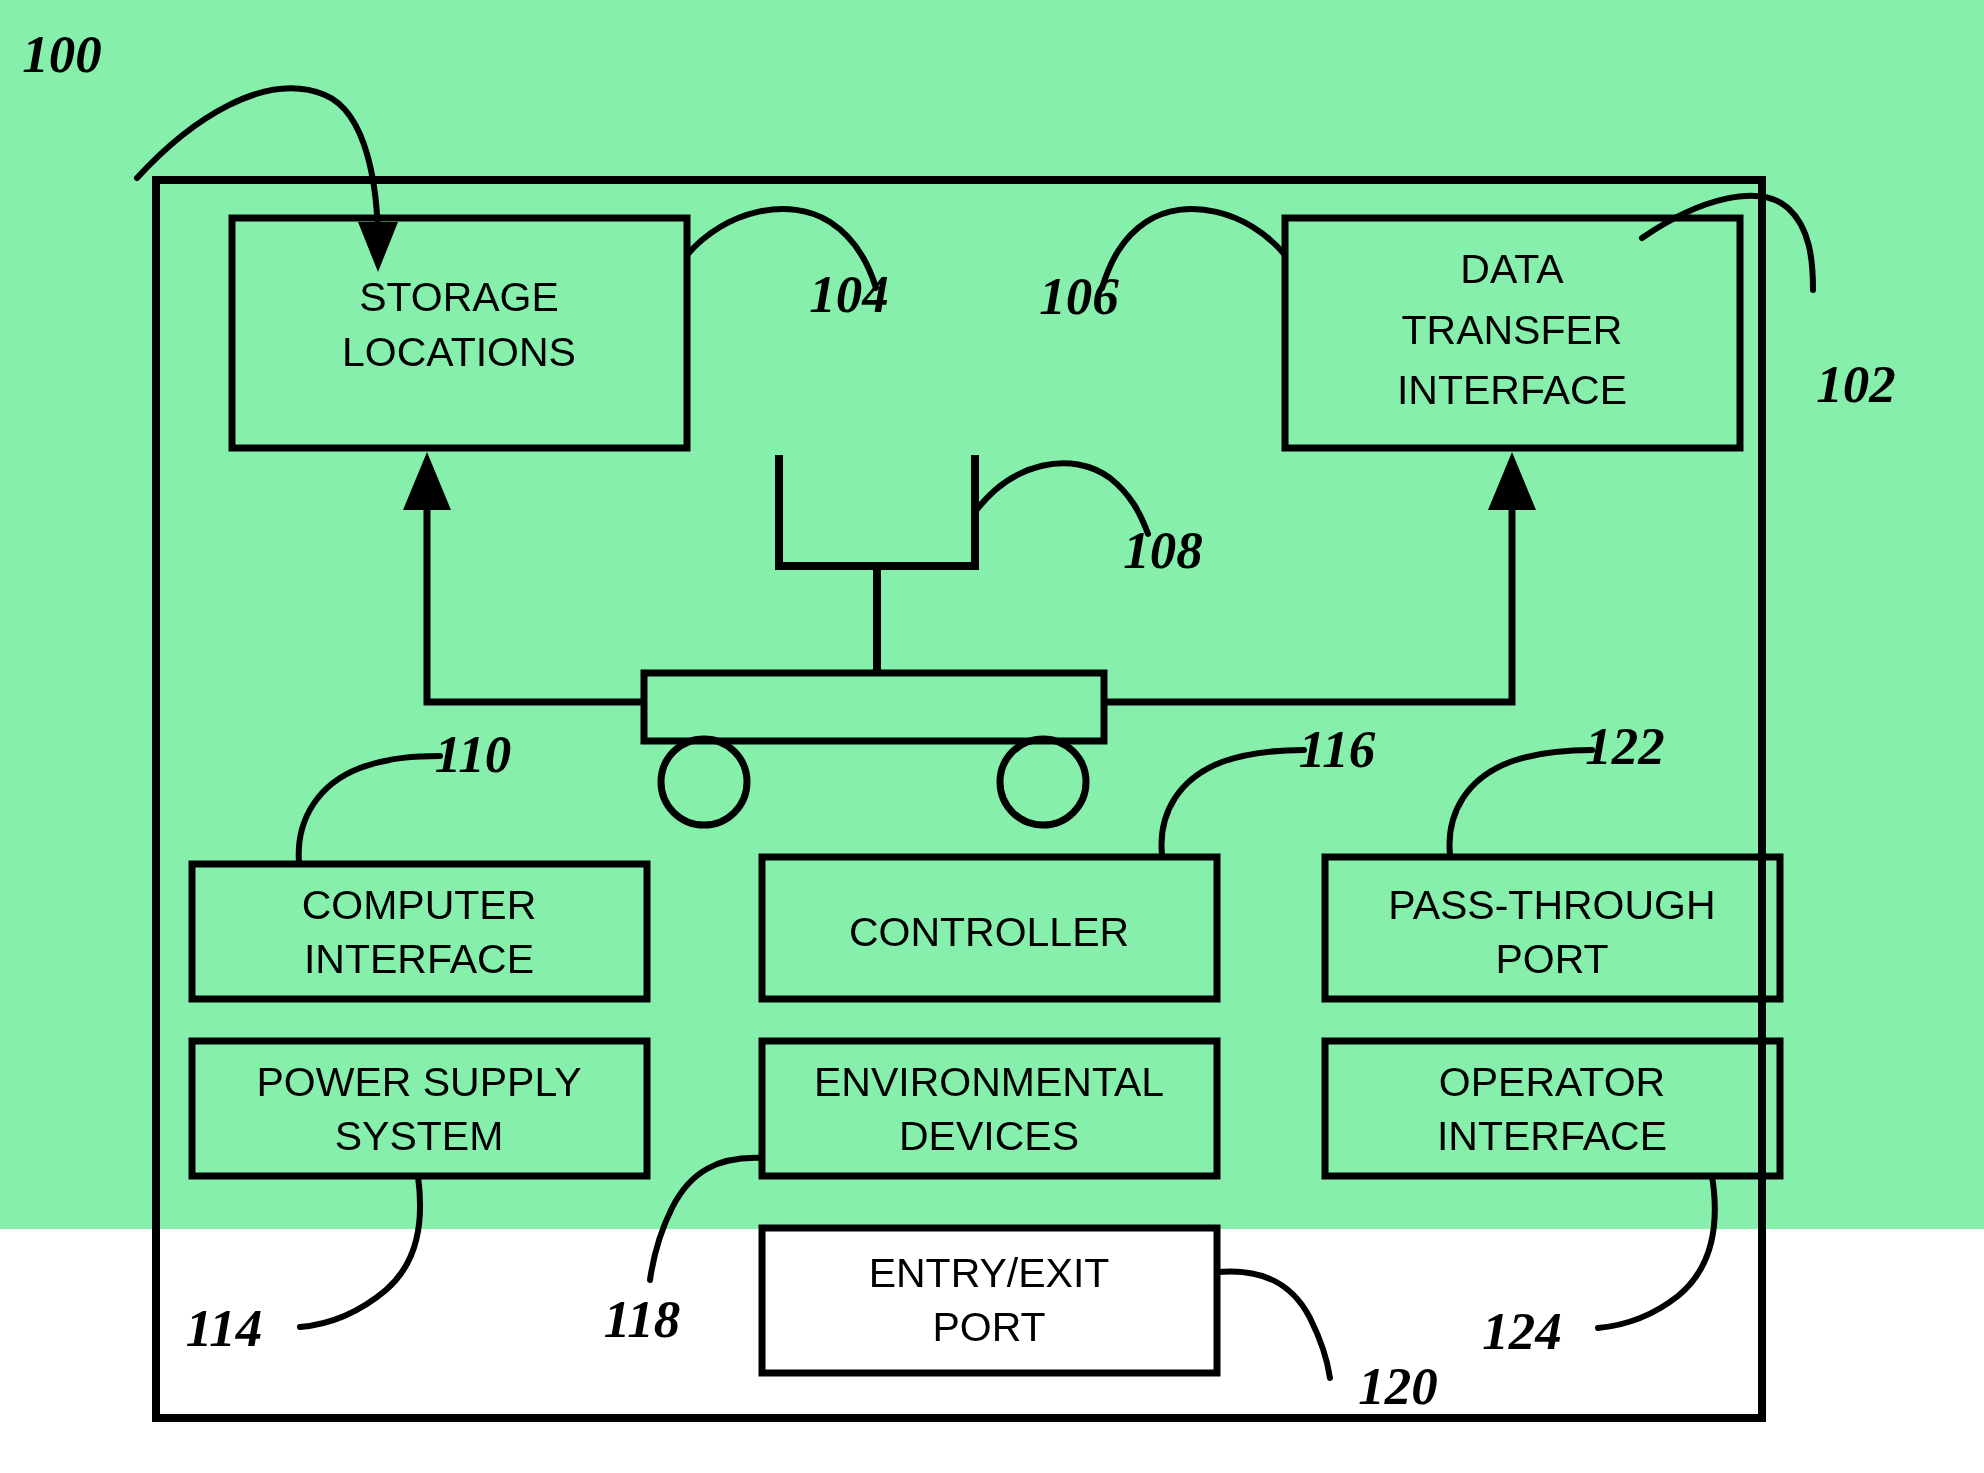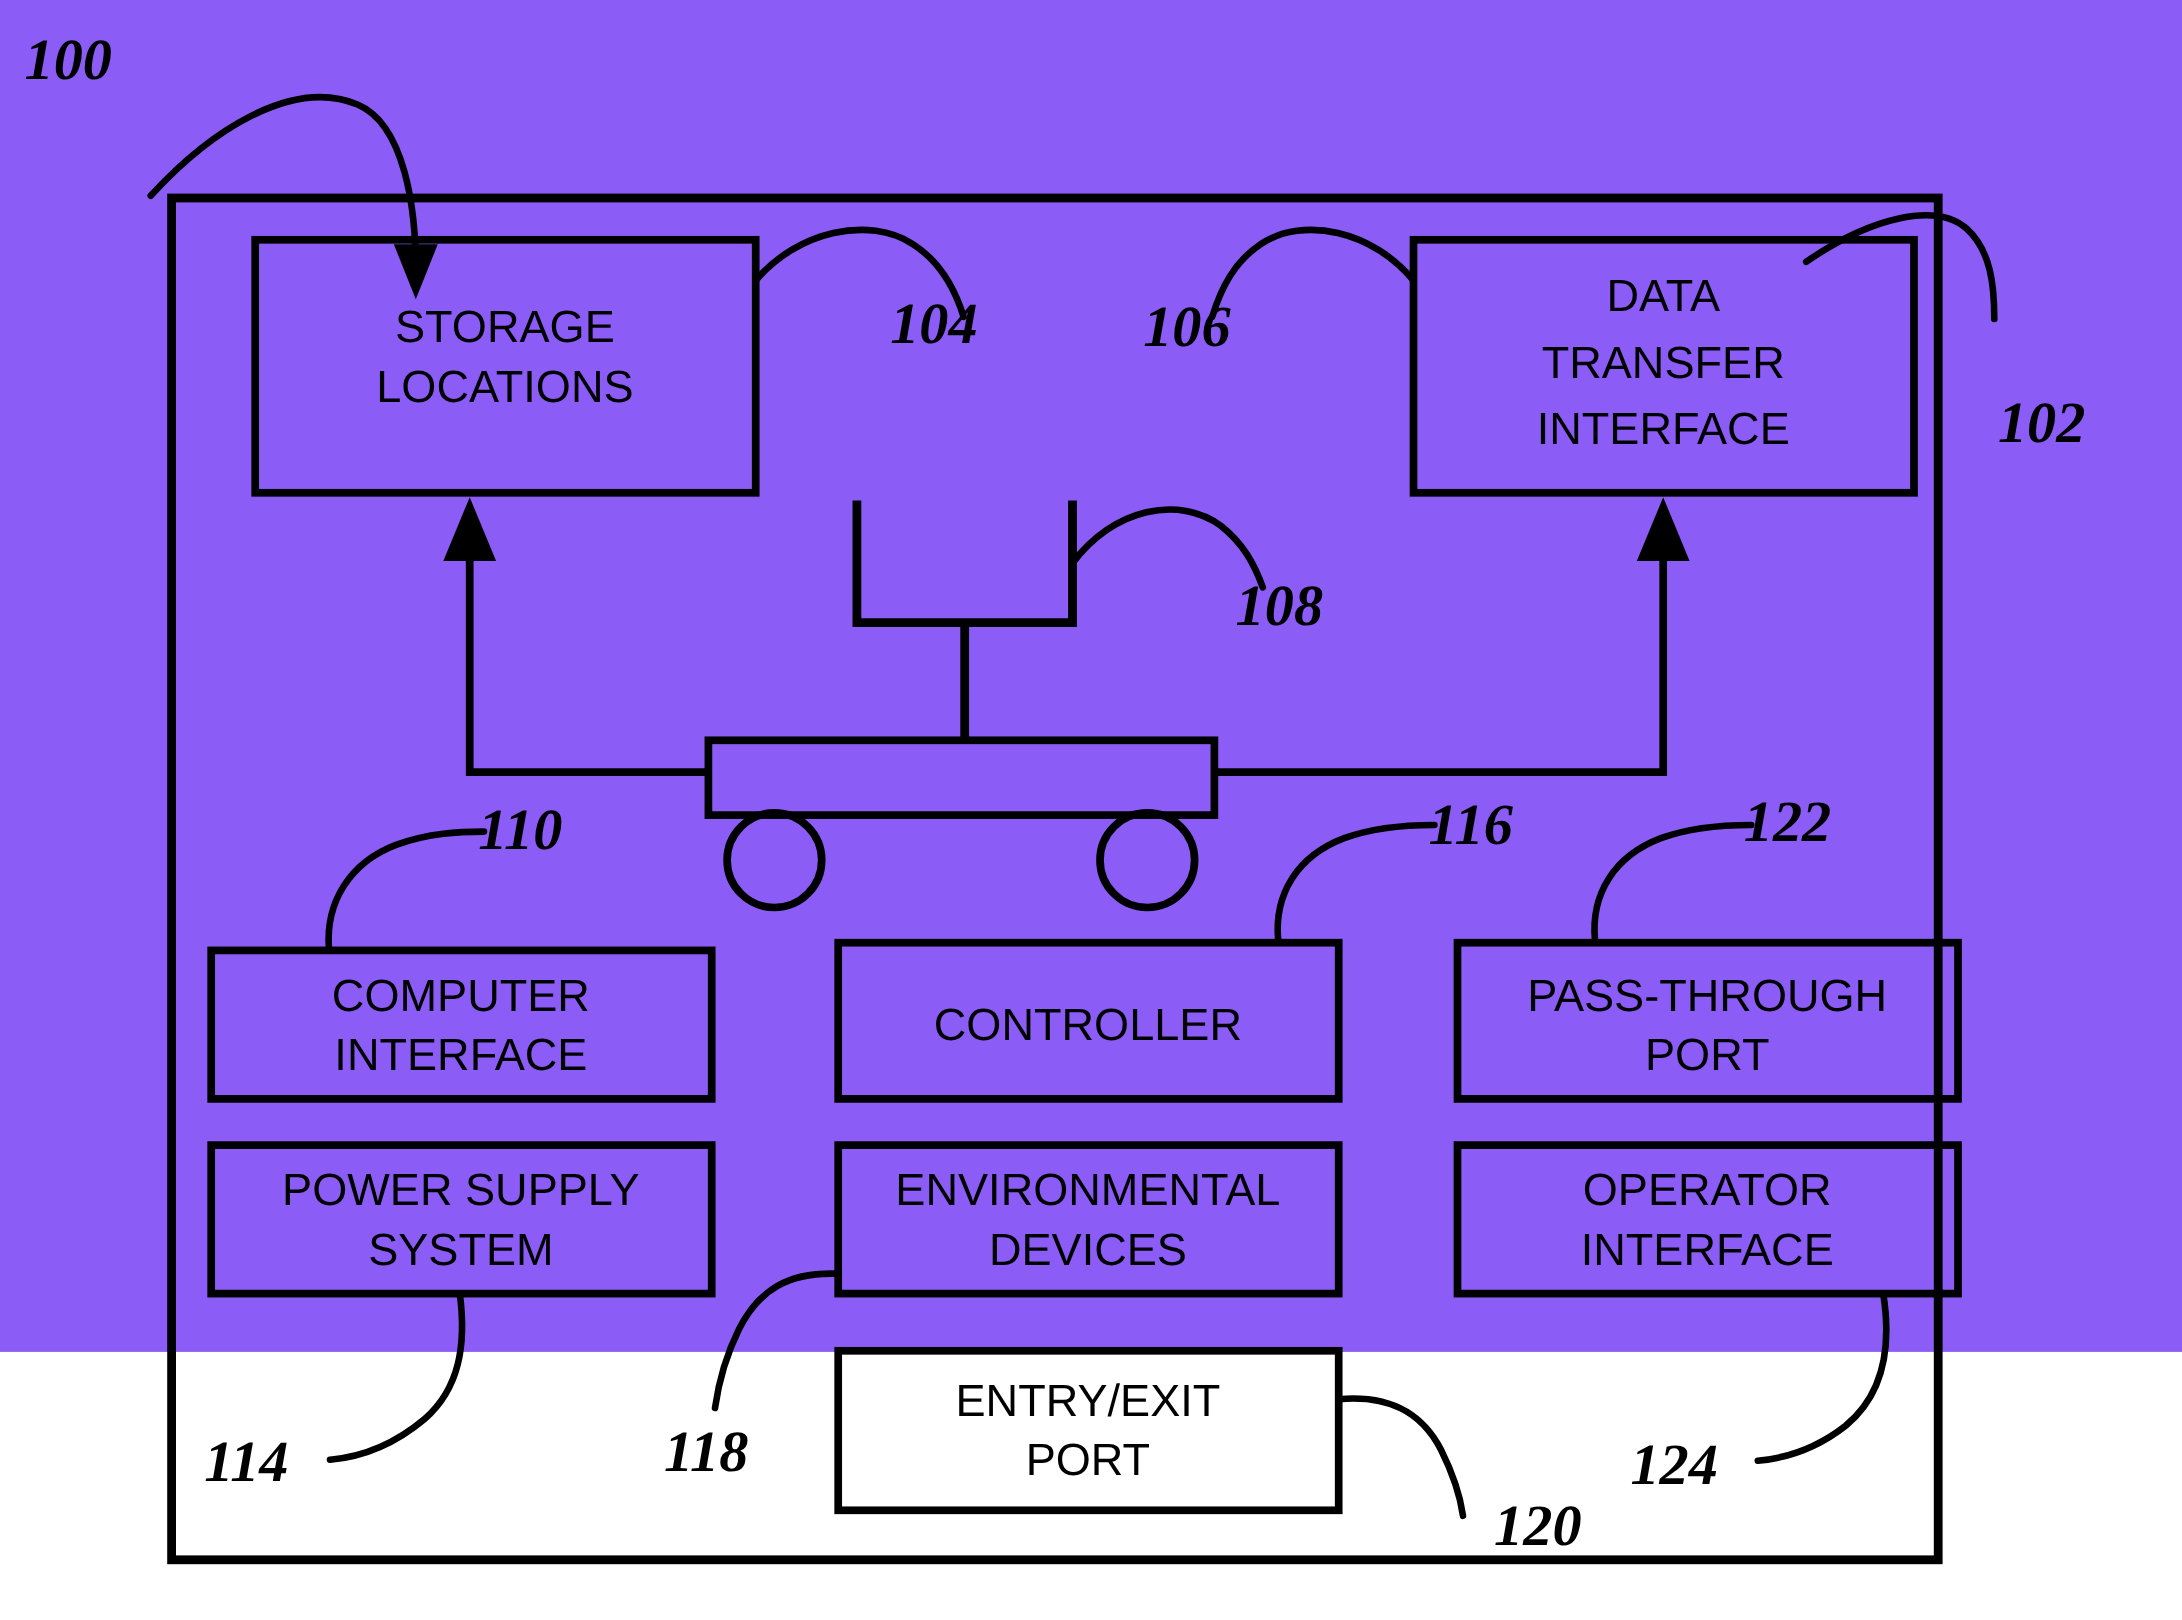--- a/index.html
+++ b/index.html
@@ -10,21 +10,21 @@
   body {
     width: 1984px;
     height: 1473px;
     overflow: hidden;
     font-family: "Liberation Sans", sans-serif;
   }
   #figure-root {
     position: relative;
     width: 1984px;
     height: 1229px;
-    background: #8b5cf6;
+    background: #86efac;
   }
   svg#figure-svg {
     position: absolute;
     top: 0;
     left: 0;
     width: 1984px;
     height: 1473px;
     display: block;
   }
   .box-rect {

